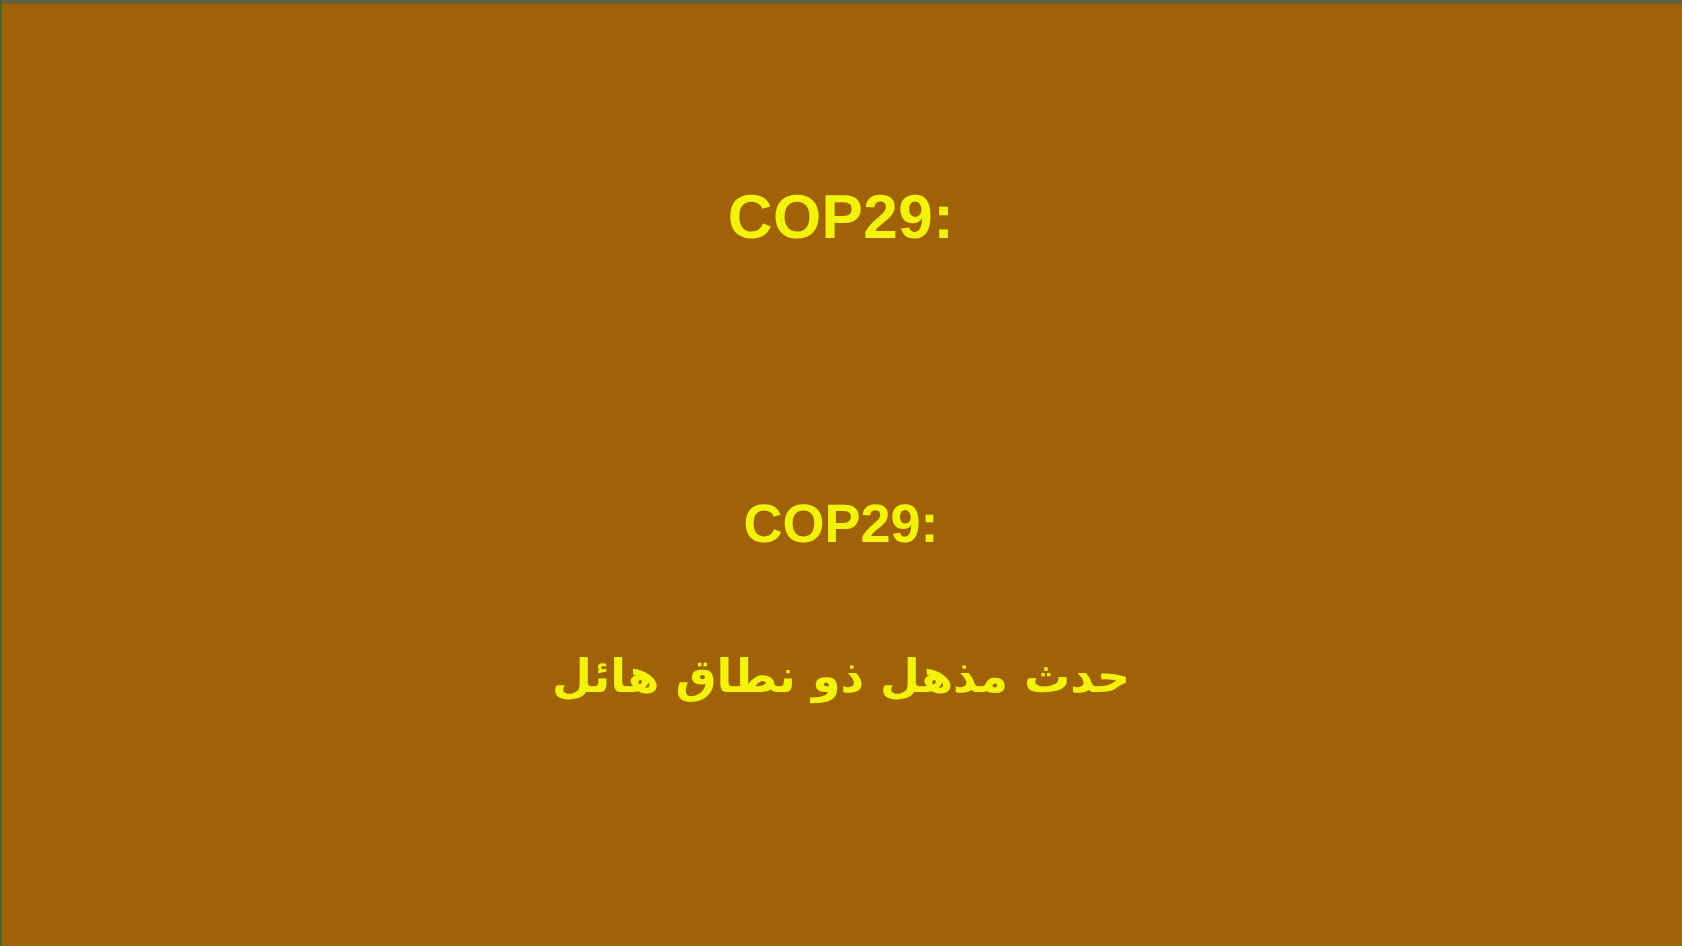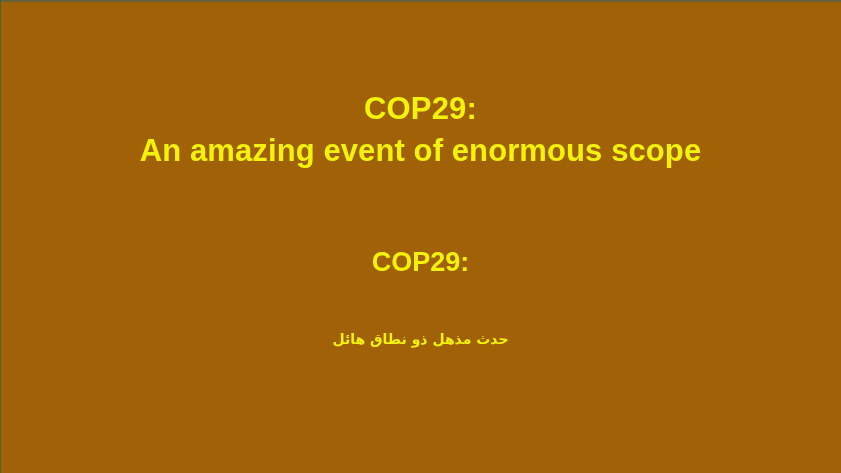--- a/index.html
+++ b/index.html
@@ -99,40 +99,39 @@
     left: 0;
     width: 841px;
     text-align: center;
     direction: rtl;
   }
 
   .arabic-line {
     display: inline-block;
     color: #f2f20a;
     font-weight: bold;
-    font-size: 14px;
+    font-size: 23px;
     line-height: 30px;
     letter-spacing: 0.5px;
     white-space: nowrap;
     font-family: "DejaVu Sans", "Liberation Sans", sans-serif;
   }
 </style>
 </head>
 <body>
 
 <div class="slide">
 
   <div class="top-edge"></div>
   <div class="left-edge"></div>
 
   <div class="content">
 
     <div class="title-block">
       <span class="title-line line-1">COP29:</span>
-      <span class="title-line line-2">An amazing event of enormous scope</span>
     </div>
 
     <div class="subtitle-block">
       <span class="subtitle-line">COP29:</span>
     </div>
 
     <div class="arabic-block">
       <span class="arabic-line">حدث مذهل ذو نطاق هائل</span>
     </div>
 

